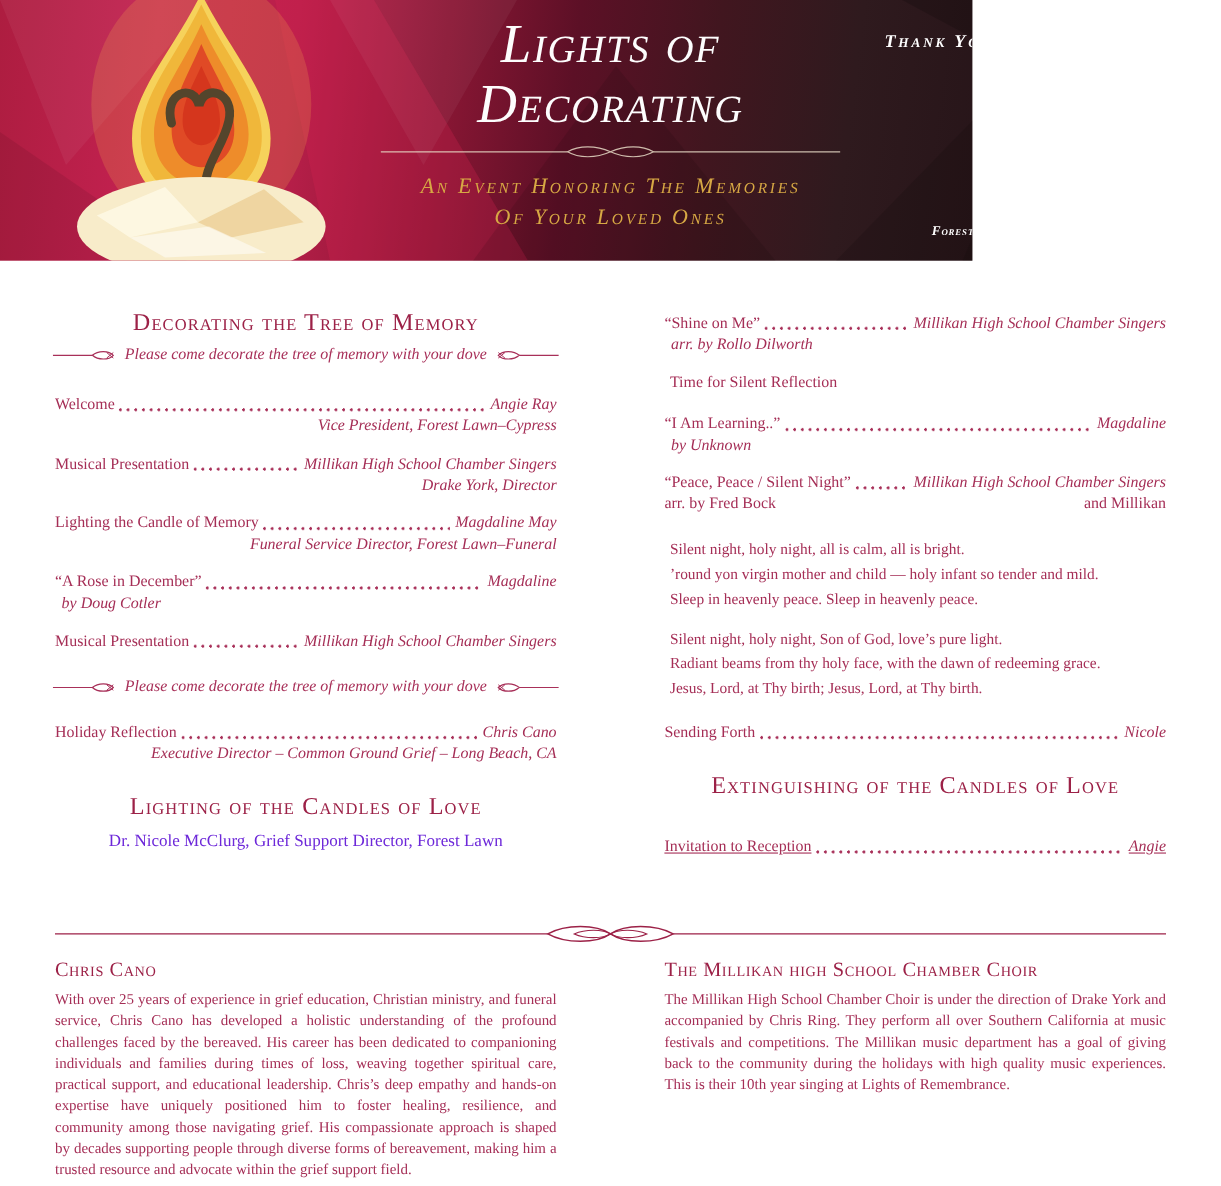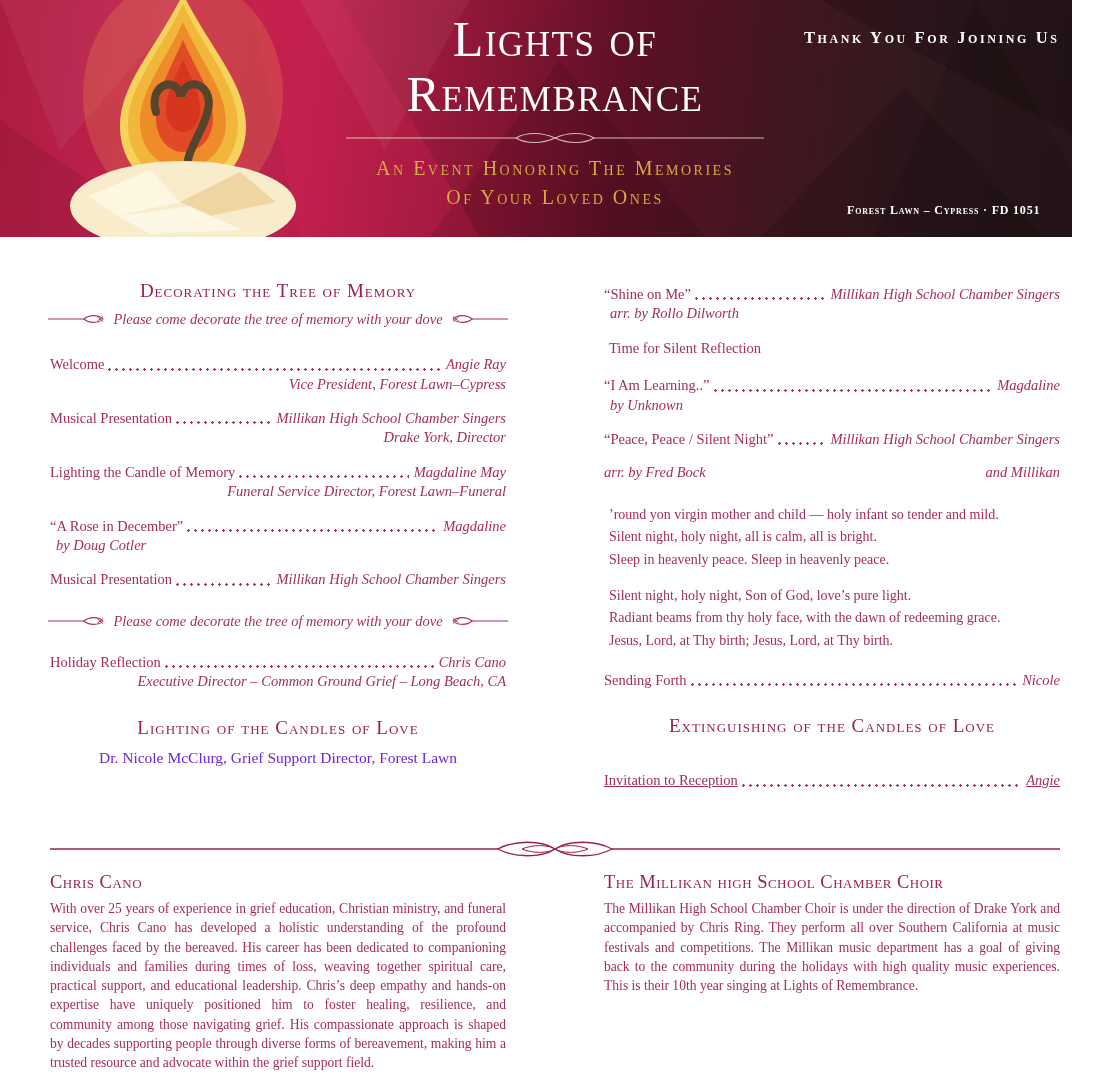--- a/index.html
+++ b/index.html
@@ -1,61 +1,61 @@
 <!DOCTYPE html>
 <html><head>
 <meta charset="utf-8">
 <style>
   html,body{margin:0;padding:0;background:#ffffff;}
   .page{position:relative;width:1110px;height:1078px;background:#ffffff;overflow:hidden;
         font-family:"Liberation Serif", serif;}
 
   
-  .masthead{position:absolute;left:0;top:0;width:1072px;height:237px;overflow:hidden;
+  .masthead{position:absolute;left:0;top:0;width:884px;height:237px;overflow:hidden;
     background:linear-gradient(97deg,#ad1d40 0%,#c32150 16%,#b91f4a 30%,#8a1634 45%,
-               #5c1026 58%,#41161f 72%,#2f1a1e 86%,#271519 100%);}
+               #5c1026 58%,#41161f 72%,#2f1a1e 86%,#271519 100%);font-style:italic;}
   .facets{position:absolute;left:0;top:0;width:1110px;height:237px;}
   .candle-svg{position:absolute;left:58px;top:0;width:250px;height:237px;}
 
   .title-block{position:absolute;left:328px;top:12px;width:454px;text-align:center;color:#fff;}
   .main-title{margin:0;font-weight:400;font-variant:small-caps;font-size:50px;line-height:1.1;
     letter-spacing:1.5px;color:#fdfdfd;}
   .title-rule{margin:8px auto 4px;width:418px;height:16px;}
   .subtitle{font-variant:small-caps;color:#d7a844;font-size:20px;letter-spacing:2.5px;line-height:1.45;}
 
   .thanks{position:absolute;left:804px;top:28px;color:#fff;font-variant:small-caps;font-weight:700;
     font-size:16.5px;letter-spacing:2.6px;white-space:nowrap;}
   .event-date{position:absolute;left:847px;top:82px;color:#fff;font-size:31px;line-height:1.17;}
   .venue{position:absolute;left:847px;top:203px;color:#fff;font-variant:small-caps;font-weight:700;
     font-size:12px;letter-spacing:0.8px;white-space:nowrap;}
 
   
   .col{position:absolute;width:456px;color:#a52e56;font-size:14.5px;line-height:1.2;}
   .col-left{left:50px;top:280px;}
   .col-right{left:604px;top:280px;padding-top:6px;}
 
-  .section-heading{font-variant:small-caps;color:#9c2147;font-size:19px;letter-spacing:1px;
+  .section-heading{font-variant:small-caps;color:#9c2147;font-size:22px;letter-spacing:1px;
     text-align:center;font-weight:400;margin:0 0 8px;}
   .note-line{display:flex;align-items:center;justify-content:center;gap:7px;color:#a83059;margin-bottom:28px;}
   .note-text{font-style:italic;font-size:14.5px;white-space:nowrap;}
   .flourish{flex:0 0 auto;color:#a83059;}
   .flip{transform:scaleX(-1);}
 
   .prog-item{margin-bottom:17px;}
   .prog-item.single{margin-bottom:24px;}
   .prog-row{display:flex;align-items:baseline;}
   .p-label{white-space:nowrap;}
   .p-name{white-space:nowrap;font-style:italic;}
   .dots{flex:1 1 auto;min-width:10px;height:3px;margin:0 5px 3px 4px;align-self:flex-end;
     background-image:radial-gradient(circle at 1.5px 1.5px,#a83059 1.15px,rgba(0,0,0,0) 1.45px);
     background-size:7px 3px;background-repeat:repeat-x;}
   .sub{font-style:italic;margin-top:2px;}
   .sub.right{text-align:right;}
   .sub.left{padding-left:6px;}
-  .sub-row{display:flex;justify-content:space-between;font-style:italic;margin-top:16px;}
+  .sub-row{display:flex;justify-content:space-between;margin-top:2px;}
 
   .note-line.second{margin-top:24px;margin-bottom:24px;}
   .plain-line{margin:8px 0 20px 5px;}
   .lyrics{margin:22px 0 0 5px;font-size:14px;line-height:1.6;}
   .stanza + .stanza{margin-top:14px;}
   .sending{margin-top:20px;}
   .heading-2{margin-top:26px;margin-bottom:0;}
   .heading-sub{text-align:center;font-size:15.5px;margin-top:9px;color:#6d28d9;}
   .col-right .section-heading{margin-top:26px;}
   .reception{margin-top:34px;text-decoration:underline;}
@@ -96,21 +96,21 @@
       <path d="M98,112 C90,84 118,75 123,96 C128,75 156,84 150,110 C146,128 136,140 131,156 C126,172 130,176 128,192 L127,228" stroke="#54452c" stroke-width="8" fill="none" stroke-linecap="round"></path>
       <ellipse cx="125" cy="206" rx="113" ry="45" fill="#f8ecca"></ellipse>
       <polygon points="30,196 92,170 122,202 60,216" fill="#fffbe8" opacity="0.75"></polygon>
       <polygon points="122,202 182,172 218,202 152,216" fill="#eccf96" opacity="0.8"></polygon>
       <polygon points="60,216 132,206 184,230 92,234" fill="#ffffff" opacity="0.5"></polygon>
     </svg>
 
     <div class="title-block">
       <h1 class="main-title">
         <span>Lights of</span><br>
-        <span>Remembrance</span>
+        <span>Decorating</span>
       </h1>
       <svg class="title-rule" viewBox="0 0 418 16">
         <g fill="none" stroke="#e7dbc6" stroke-width="1.1" opacity="0.85">
           <path d="M0,8 H170"></path>
             <path d="M248,8 H418"></path>
           <path d="M170,8 C180,2 196,2 209,8 C196,14 180,14 170,8 Z"></path>
           <path d="M209,8 C222,2 238,2 248,8 C238,14 222,14 209,8 Z"></path>
         </g>
       </svg>
       <div class="subtitle">
@@ -248,22 +248,22 @@
         <span class="p-name">Millikan High School Chamber Singers</span>
       </div>
       <div class="sub-row">
         <span>arr. by Fred Bock</span>
         <span>and Millikan</span>
       </div>
     </div>
 
     <div class="lyrics">
       <div class="stanza">
+        <div>Silent night, holy night, all is calm, all is bright.</div>
         <div>’round yon virgin mother and child — holy infant so tender and mild.</div>
-        <div>Silent night, holy night, all is calm, all is bright.</div>
         <div>Sleep in heavenly peace. Sleep in heavenly peace.</div>
       </div>
       <div class="stanza">
         <div>Silent night, holy night, Son of God, love’s pure light.</div>
         <div>Radiant beams from thy holy face, with the dawn of redeeming grace.</div>
         <div>Jesus, Lord, at Thy birth; Jesus, Lord, at Thy birth.</div>
       </div>
     </div>
 
     <div class="prog-item sending">

